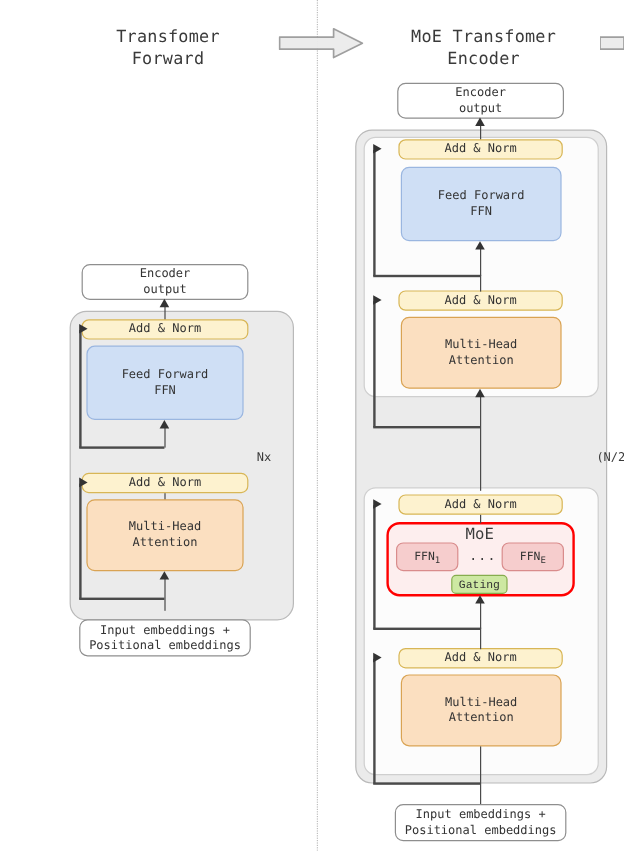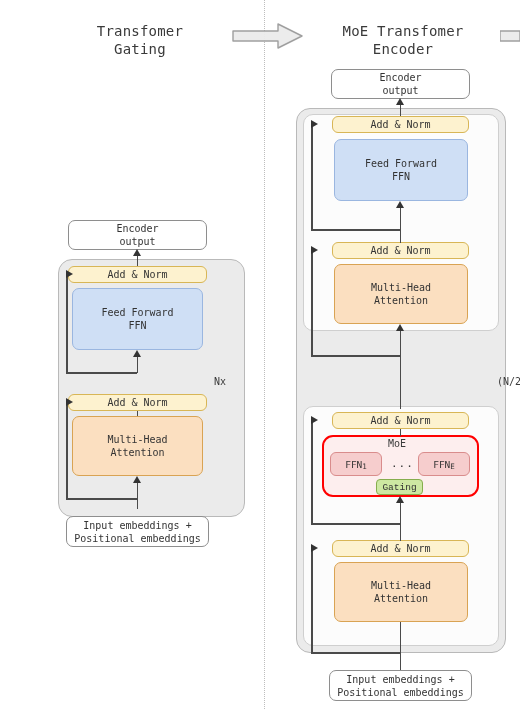--- a/index.html
+++ b/index.html
@@ -30,21 +30,21 @@
   .mha{background:#fbdfc0;border:1px solid #d9a353;color:#333;}
   .expert{background:#f6cdcd;border:1px solid #d98c8c;color:#333;border-radius:6px;font-size:9.5px;}
   .gating{background:#cde8a2;border:1px solid #86ad4e;color:#333;border-radius:4px;font-size:9.5px;}
 
   
   .grey-box{background:#ebebeb;border:1px solid #b9b9b9;border-radius:14px;}
   .white-sub{background:#fcfcfc;border:1px solid #cfcfcf;border-radius:10px;}
   .moe-box{background:#fdeeee;border:2px solid #ff0000;border-radius:11px;}
 
   .repeat-label{font-size:10px;color:#3a3a3a;white-space:nowrap;}
-  .moe-title{font-size:10px;color:#3a3a3a;}
+  .moe-title{font-size:13px;color:#3a3a3a;}
   .dots{font-size:11px;color:#3a3a3a;letter-spacing:1px;}
 
   sub{font-size:7.5px;vertical-align:baseline;position:relative;top:2px;}
 
   
   .vline{background:#4a4a4a;width:1.6px;}
   .hline{background:#4a4a4a;height:1.6px;}
   .arrow-up{
     width:0;height:0;border-left:4.5px solid transparent;
     border-right:4.5px solid transparent;border-bottom:7px solid #333;
@@ -69,21 +69,21 @@
 
   <svg class="abs bigarrow" style="left:232px;top:22px;" width="72" height="28" viewBox="0 0 72 28">
     <polygon points="1,9 46,9 46,2 70,14 46,26 46,19 1,19" fill="#ececec" stroke="#9a9a9a" stroke-width="1.4" stroke-linejoin="round"></polygon>
   </svg>
 
   <svg class="abs bigarrow" style="left:500px;top:22px;" width="20" height="28" viewBox="0 0 20 28">
     <polygon points="0,9 20,9 20,19 0,19" fill="#ececec" stroke="#9a9a9a" stroke-width="1.4" stroke-linejoin="round"></polygon>
   </svg>
 
   <div class="abs title" style="left:60px;top:22px;width:160px;">Transfomer
-Gating</div>
+Forward</div>
 
   <div class="abs grey-box" style="left:58px;top:259px;width:187px;height:258px;"></div>
 
   <div class="abs vline" style="left:66px;top:272px;width:1.6px;height:0px;"></div>
 
   <div class="abs node io-box" style="left:68px;top:220px;width:139px;height:30px;">Encoder
 output</div>
 
   <div class="abs vline" style="left:136.5px;top:252px;height:15px;"></div>
   <div class="abs arrow-up" style="left:132.5px;top:249px;"></div>

